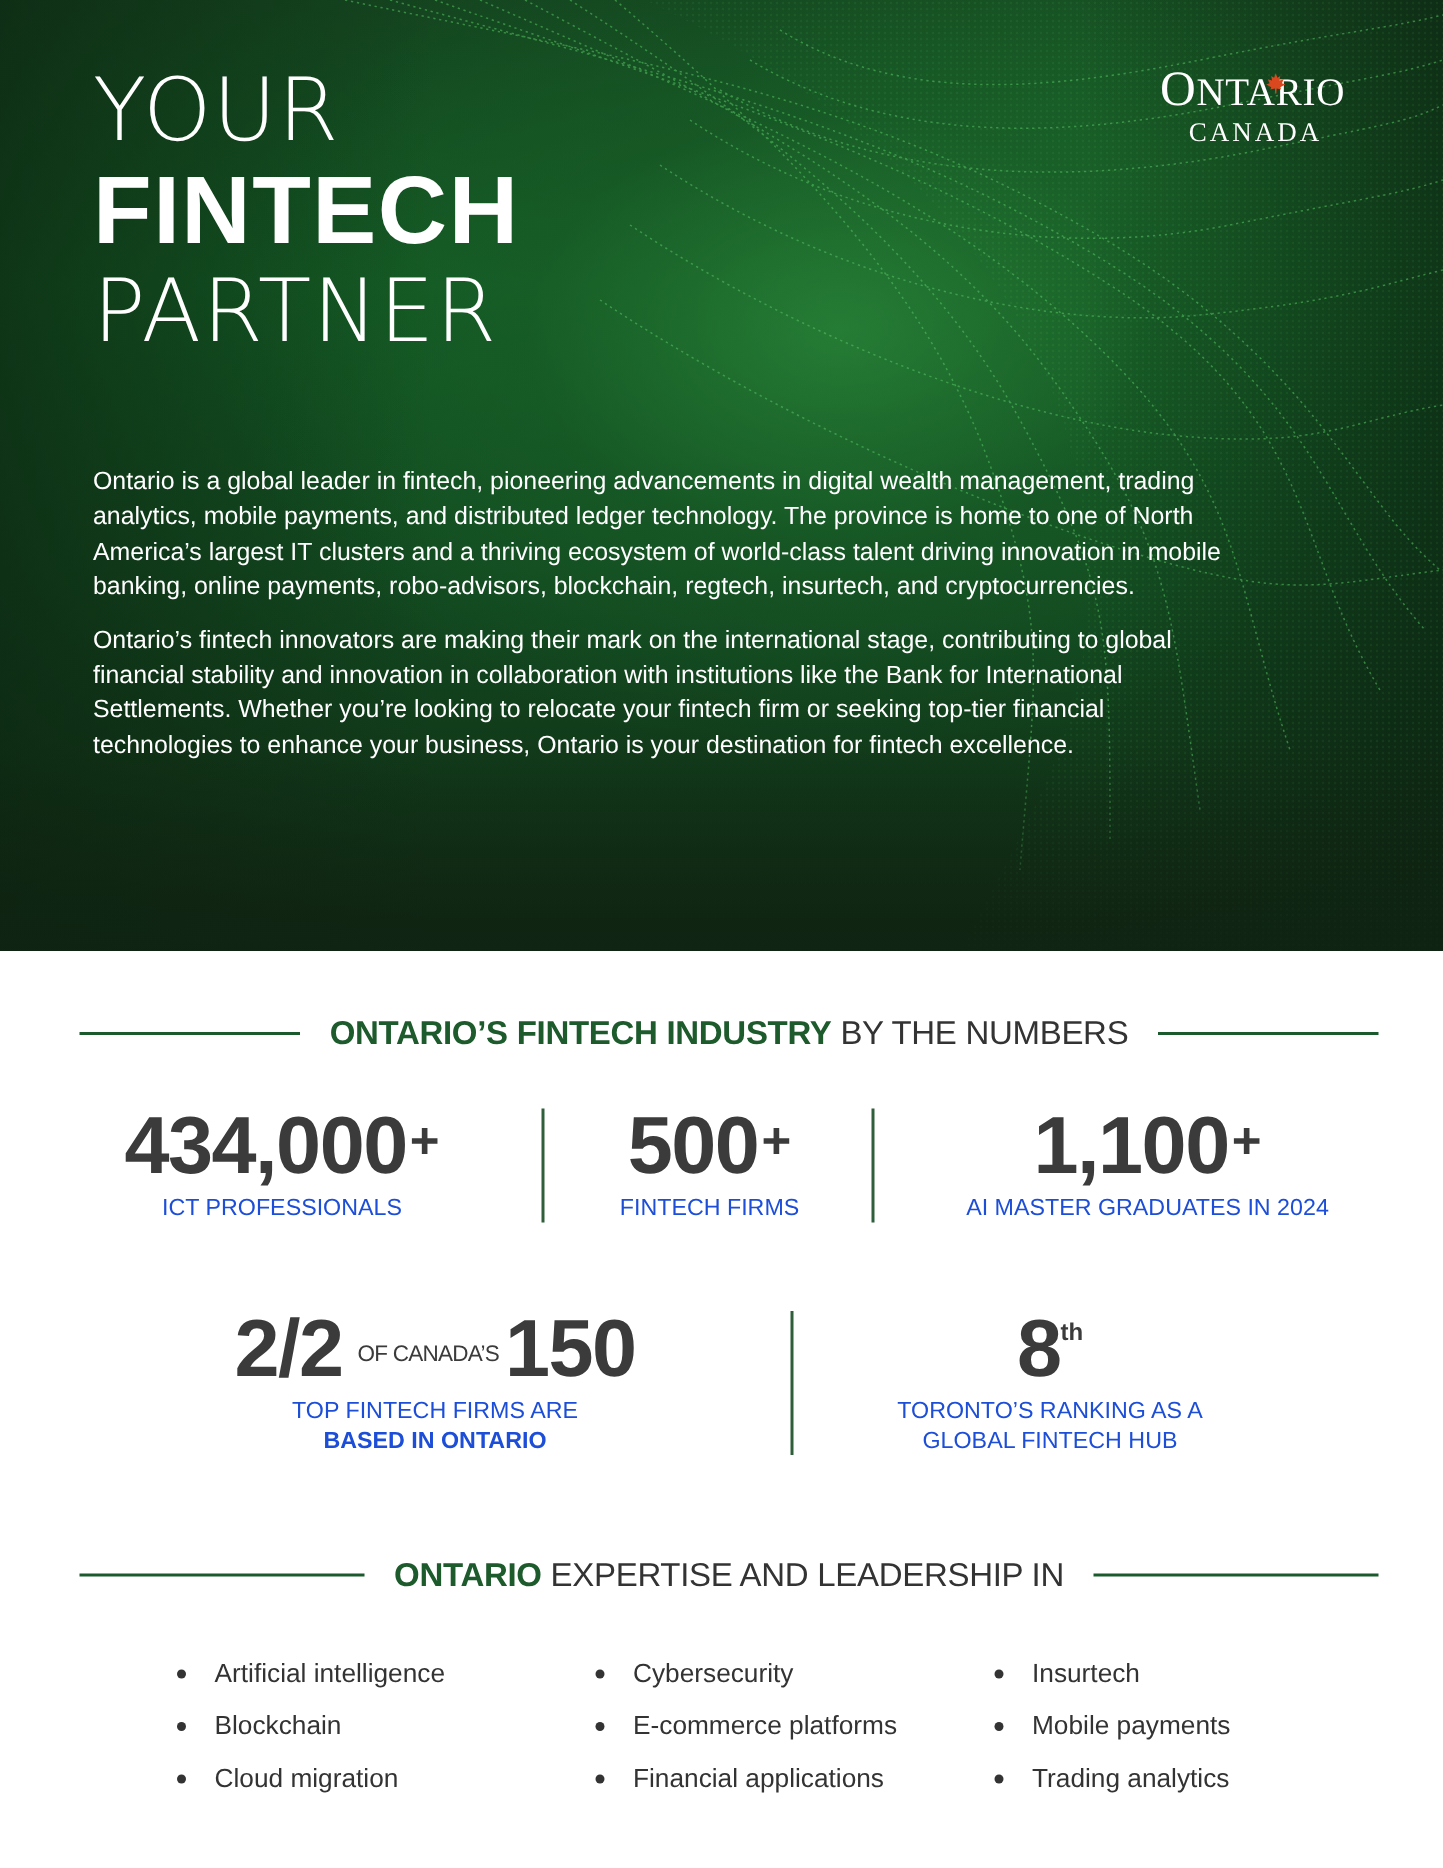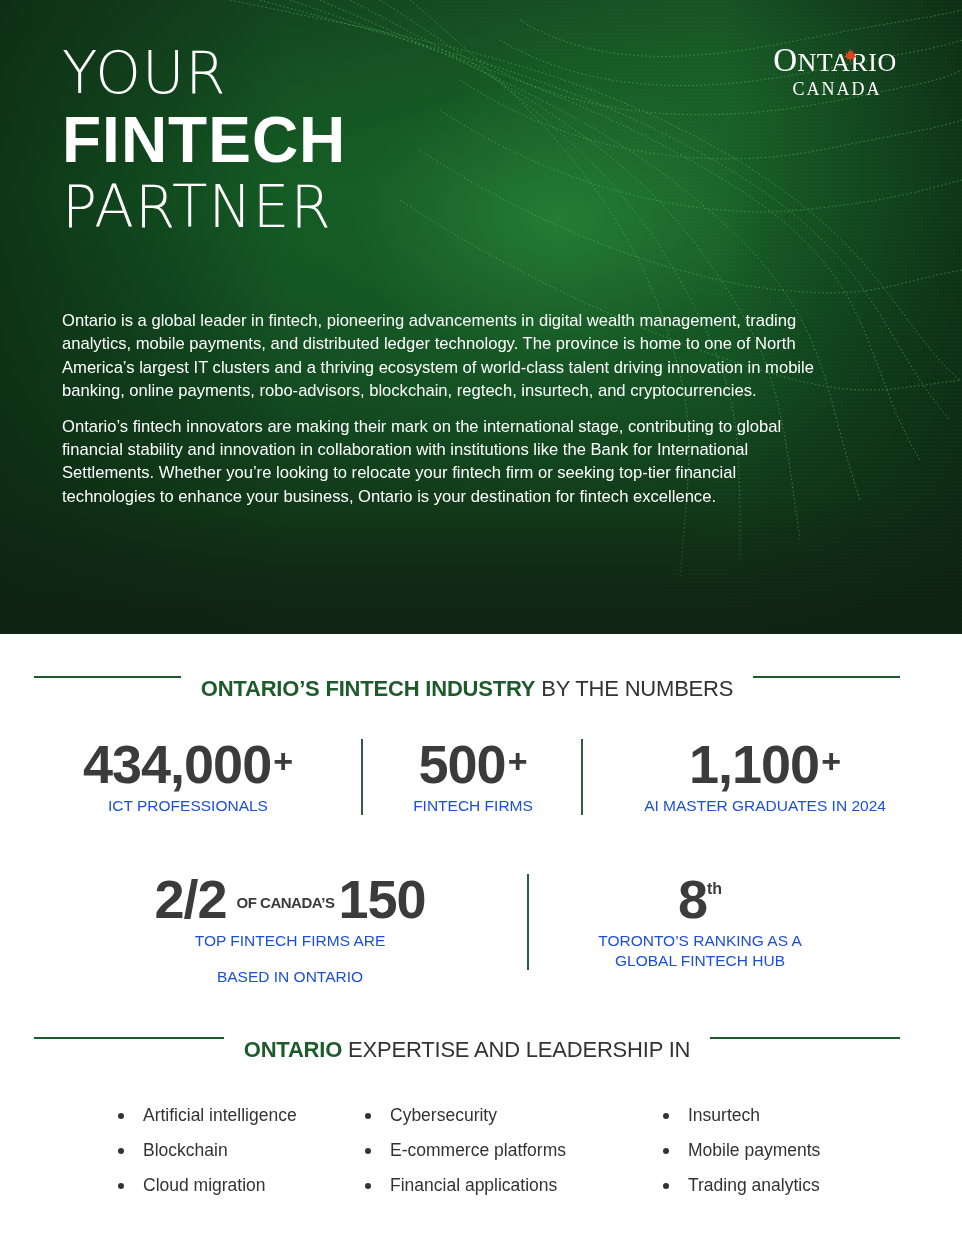--- a/index.html
+++ b/index.html
@@ -33,32 +33,32 @@
   .logo { position: absolute; left: 752px; top: 42px; color: #ffffff; z-index: 3; font-family: "Liberation Serif", "DejaVu Serif", serif; text-align: center; width: 166px; }
   .logo .ontario { font-size: 33px; letter-spacing: 0.5px; line-height: 36px; position: relative; }
   .logo .ontario .small { font-size: 26px; text-align: right; }
   .logo .canada { font-size: 18px; letter-spacing: 2px; line-height: 16px; margin-left: 4px; }
   .logo .leaf { position: absolute; left: 91px; top: 6px; width: 15px; height: 15px; }
 
   .intro { position: absolute; left: 62px; top: 309px; width: 770px; color: #ffffff; font-size: 16.6px; line-height: 23.4px; z-index: 3; }
   .intro p { margin-bottom: 12px; }
 
   
-  .section-head { position: absolute; left: 34px; width: 866px; display: flex; }
+  .section-head { position: absolute; left: 53px; width: 866px; display: flex; align-items: center; }
   .section-head .rule { flex: 1; height: 2px; background: #1b5a2c; }
   .section-head .label { padding: 0 20px; font-size: 22px; color: #333333; white-space: nowrap; letter-spacing: -0.2px; }
   .section-head .label .accent { color: #1d5a2c; font-weight: bold; }
 
   
   .stat { position: absolute; text-align: center; color: #3b3b3b; }
   .stat .num { font-size: 54px; font-weight: bold; line-height: 60px; letter-spacing: -1px; }
   .stat .plus { font-size: 34px; font-weight: bold; vertical-align: 10px; margin-left: 2px; }
   .stat .cap { font-size: 15.5px; line-height: 20px; color: #1d4ed8; margin-top: 2px; }
   .vsep { position: absolute; width: 2px; background: #2e5e3a; }
-  .stat .mid { font-size: 15px; font-weight: bold; vertical-align: 10px; margin: 0 4px 0 10px; letter-spacing: -0.5px; }
+  .stat .mid { font-size: 15px; font-weight: normal; vertical-align: 10px; margin: 0 4px 0 10px; letter-spacing: -0.5px; }
   .stat sup { font-size: 16px; font-weight: bold; vertical-align: 24px; }
 
   
   .exp-col { position: absolute; top: 1098px; list-style: none; }
   .exp-col li { position: relative; padding-left: 28px; font-size: 17.5px; line-height: 35px; color: #333333; }
   .exp-col li .dot { position: absolute; left: 3px; top: 15px; width: 6px; height: 6px; border-radius: 50%; background: #333333; }
 </style>
 </head>
 <body>
 
@@ -131,21 +131,21 @@
 </div>
 <div class="vsep" style="left:581px; top:739px; height:76px;"></div>
 <div class="stat" style="left:620px; top:734px; width:290px;">
   <div><span class="num">1,100</span><span class="plus">+</span></div>
   <div class="cap">AI MASTER GRADUATES IN 2024</div>
 </div>
 
 <div class="stat" style="left:110px; top:869px; width:360px;">
   <div><span class="num">2/2</span><span class="mid">OF CANADA’S</span><span class="num">150</span></div>
   <div class="cap">TOP FINTECH FIRMS ARE</div>
-  <div class="cap" style="margin-top:16px;">BASED IN ONTARIO</div>
+  <div class="cap" style="margin-top:0;font-weight:bold;">BASED IN ONTARIO</div>
 </div>
 <div class="vsep" style="left:527px; top:874px; height:96px;"></div>
 <div class="stat" style="left:570px; top:869px; width:260px;">
   <div><span class="num">8</span><sup>th</sup></div>
   <div class="cap">TORONTO’S RANKING AS A</div>
   <div class="cap" style="margin-top:0;">GLOBAL FINTECH HUB</div>
 </div>
 
 <div class="section-head" style="top:1037px;">
   <div class="rule"></div>
@@ -154,21 +154,21 @@
     <span>EXPERTISE AND LEADERSHIP IN</span>
   </div>
   <div class="rule"></div>
 </div>
 
 <ul class="exp-col" style="left:115px;">
   <li><span class="dot"></span><span>Artificial intelligence</span></li>
   <li><span class="dot"></span><span>Blockchain</span></li>
   <li><span class="dot"></span><span>Cloud migration</span></li>
 </ul>
-<ul class="exp-col" style="left:362px;">
+<ul class="exp-col" style="left:394px;">
   <li><span class="dot"></span><span>Cybersecurity</span></li>
   <li><span class="dot"></span><span>E-commerce platforms</span></li>
   <li><span class="dot"></span><span>Financial applications</span></li>
 </ul>
 <ul class="exp-col" style="left:660px;">
   <li><span class="dot"></span><span>Insurtech</span></li>
   <li><span class="dot"></span><span>Mobile payments</span></li>
   <li><span class="dot"></span><span>Trading analytics</span></li>
 </ul>
 

